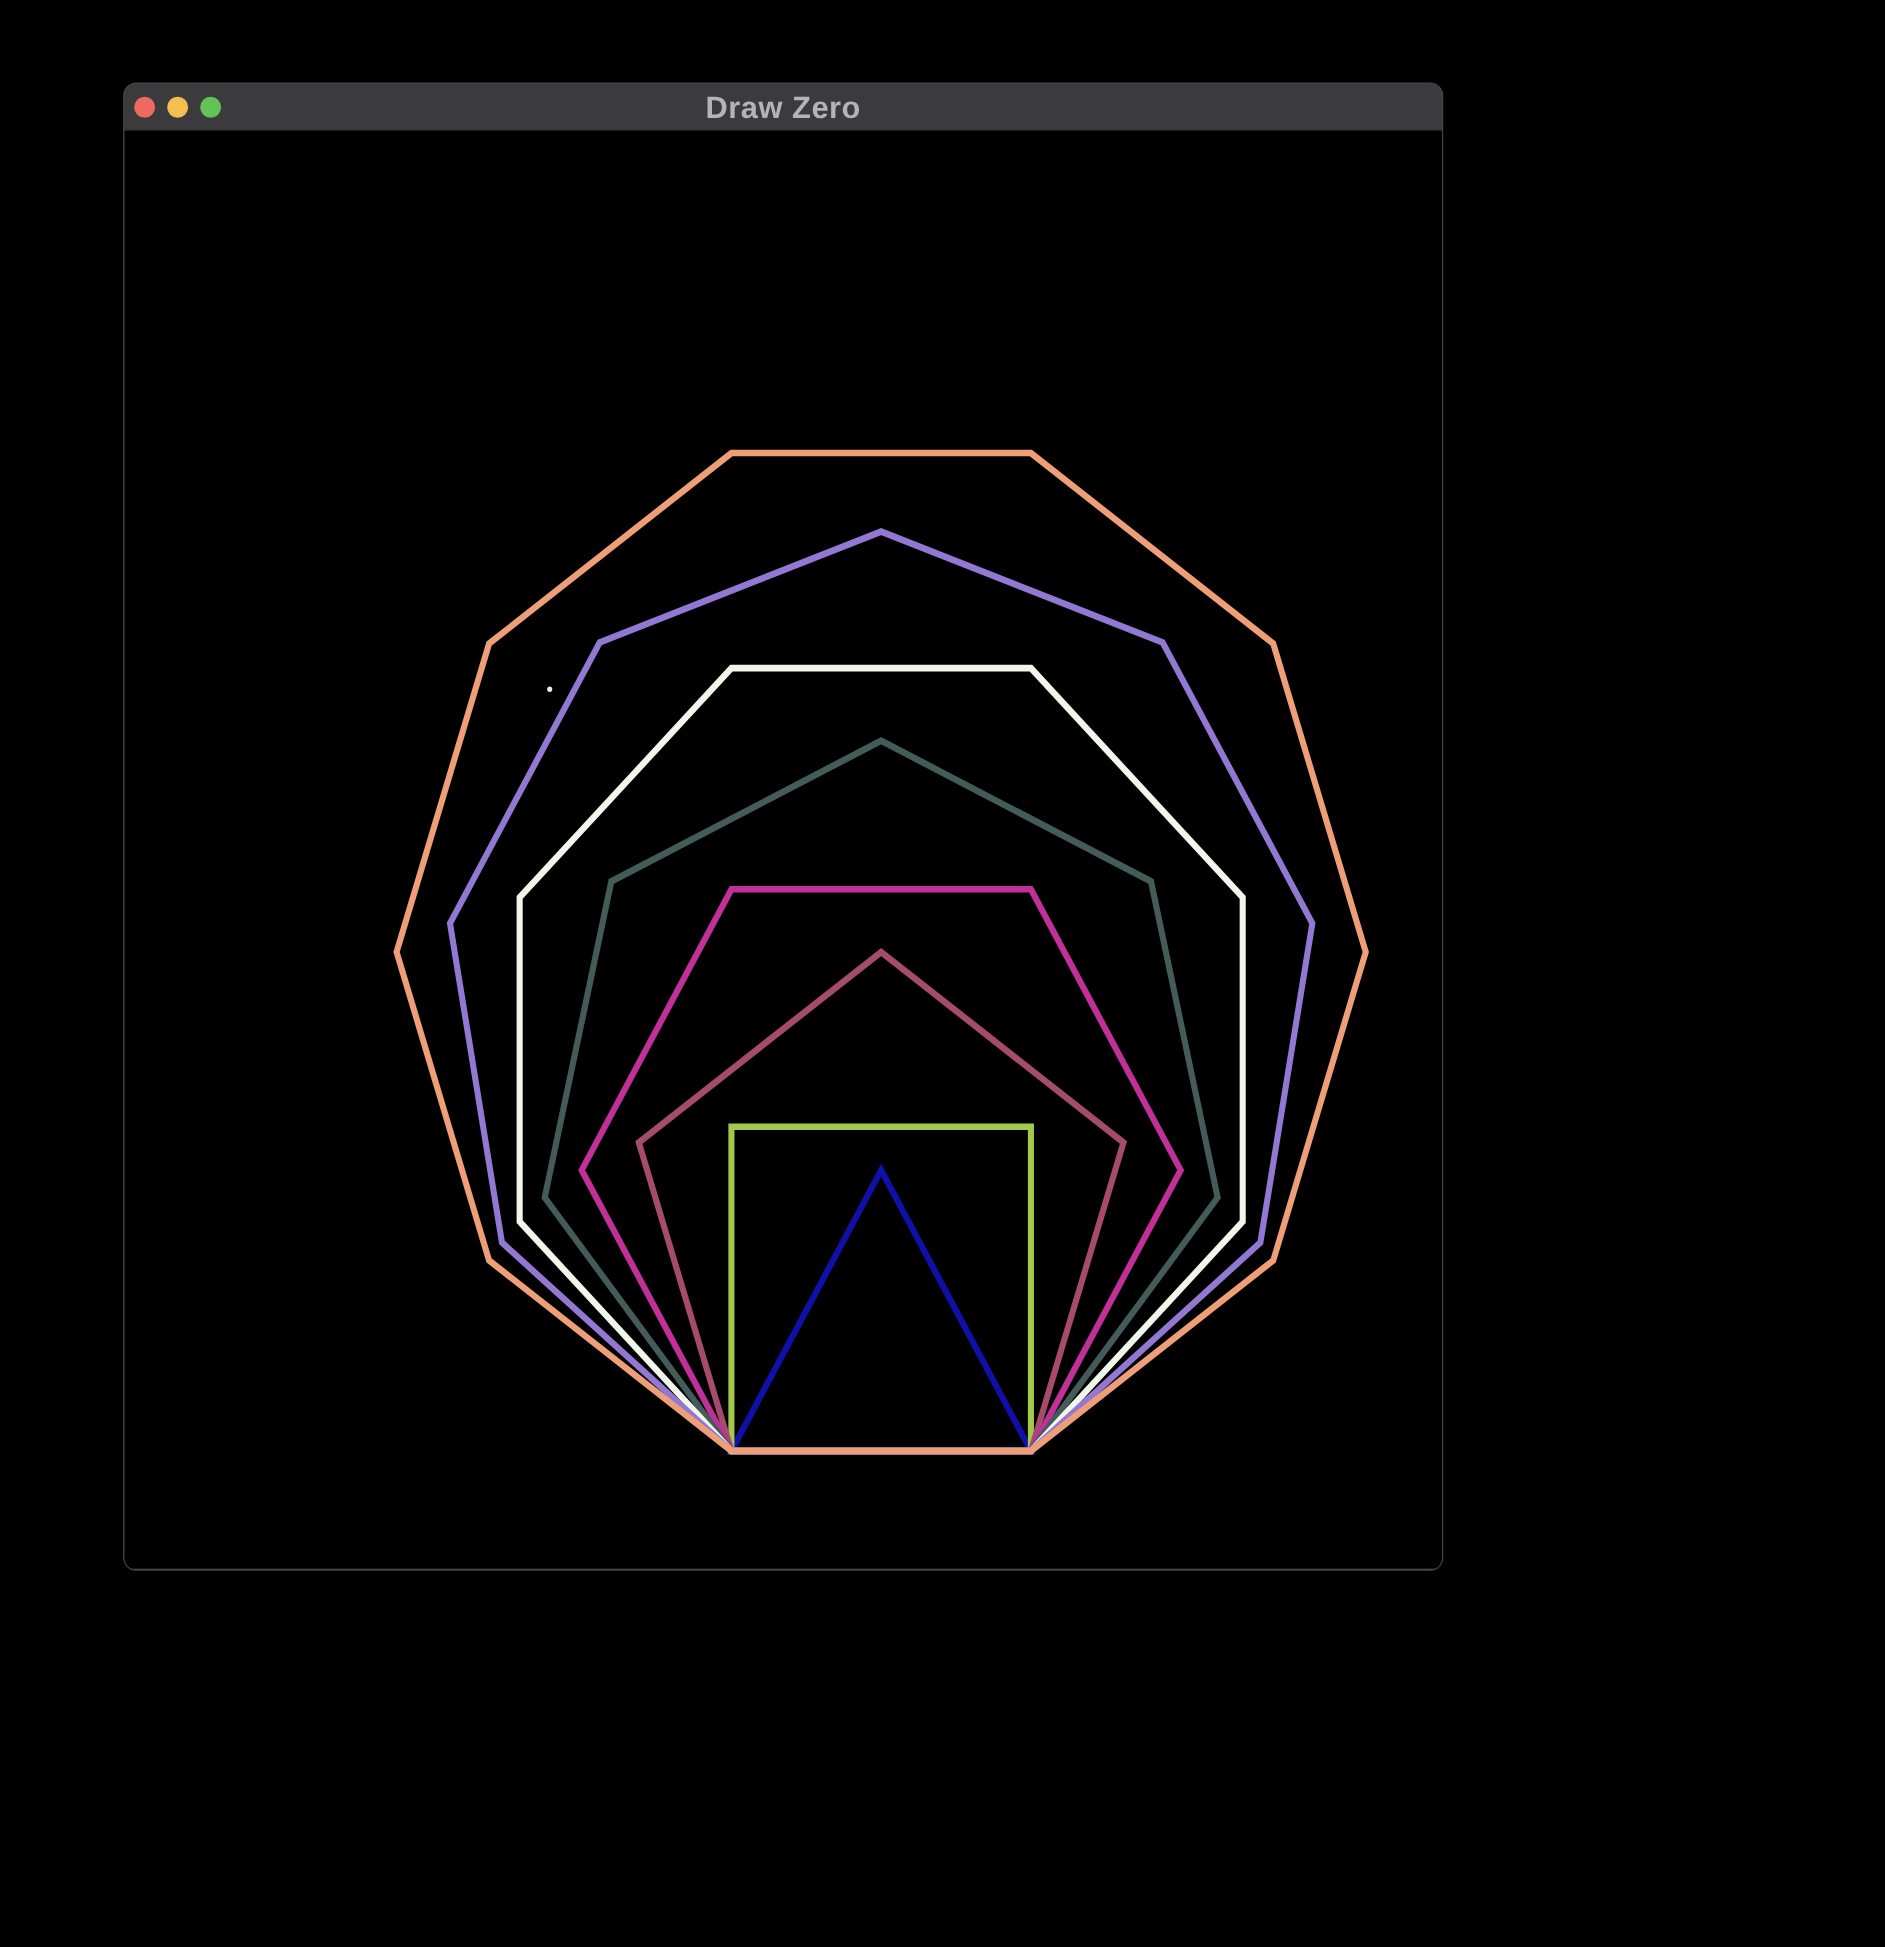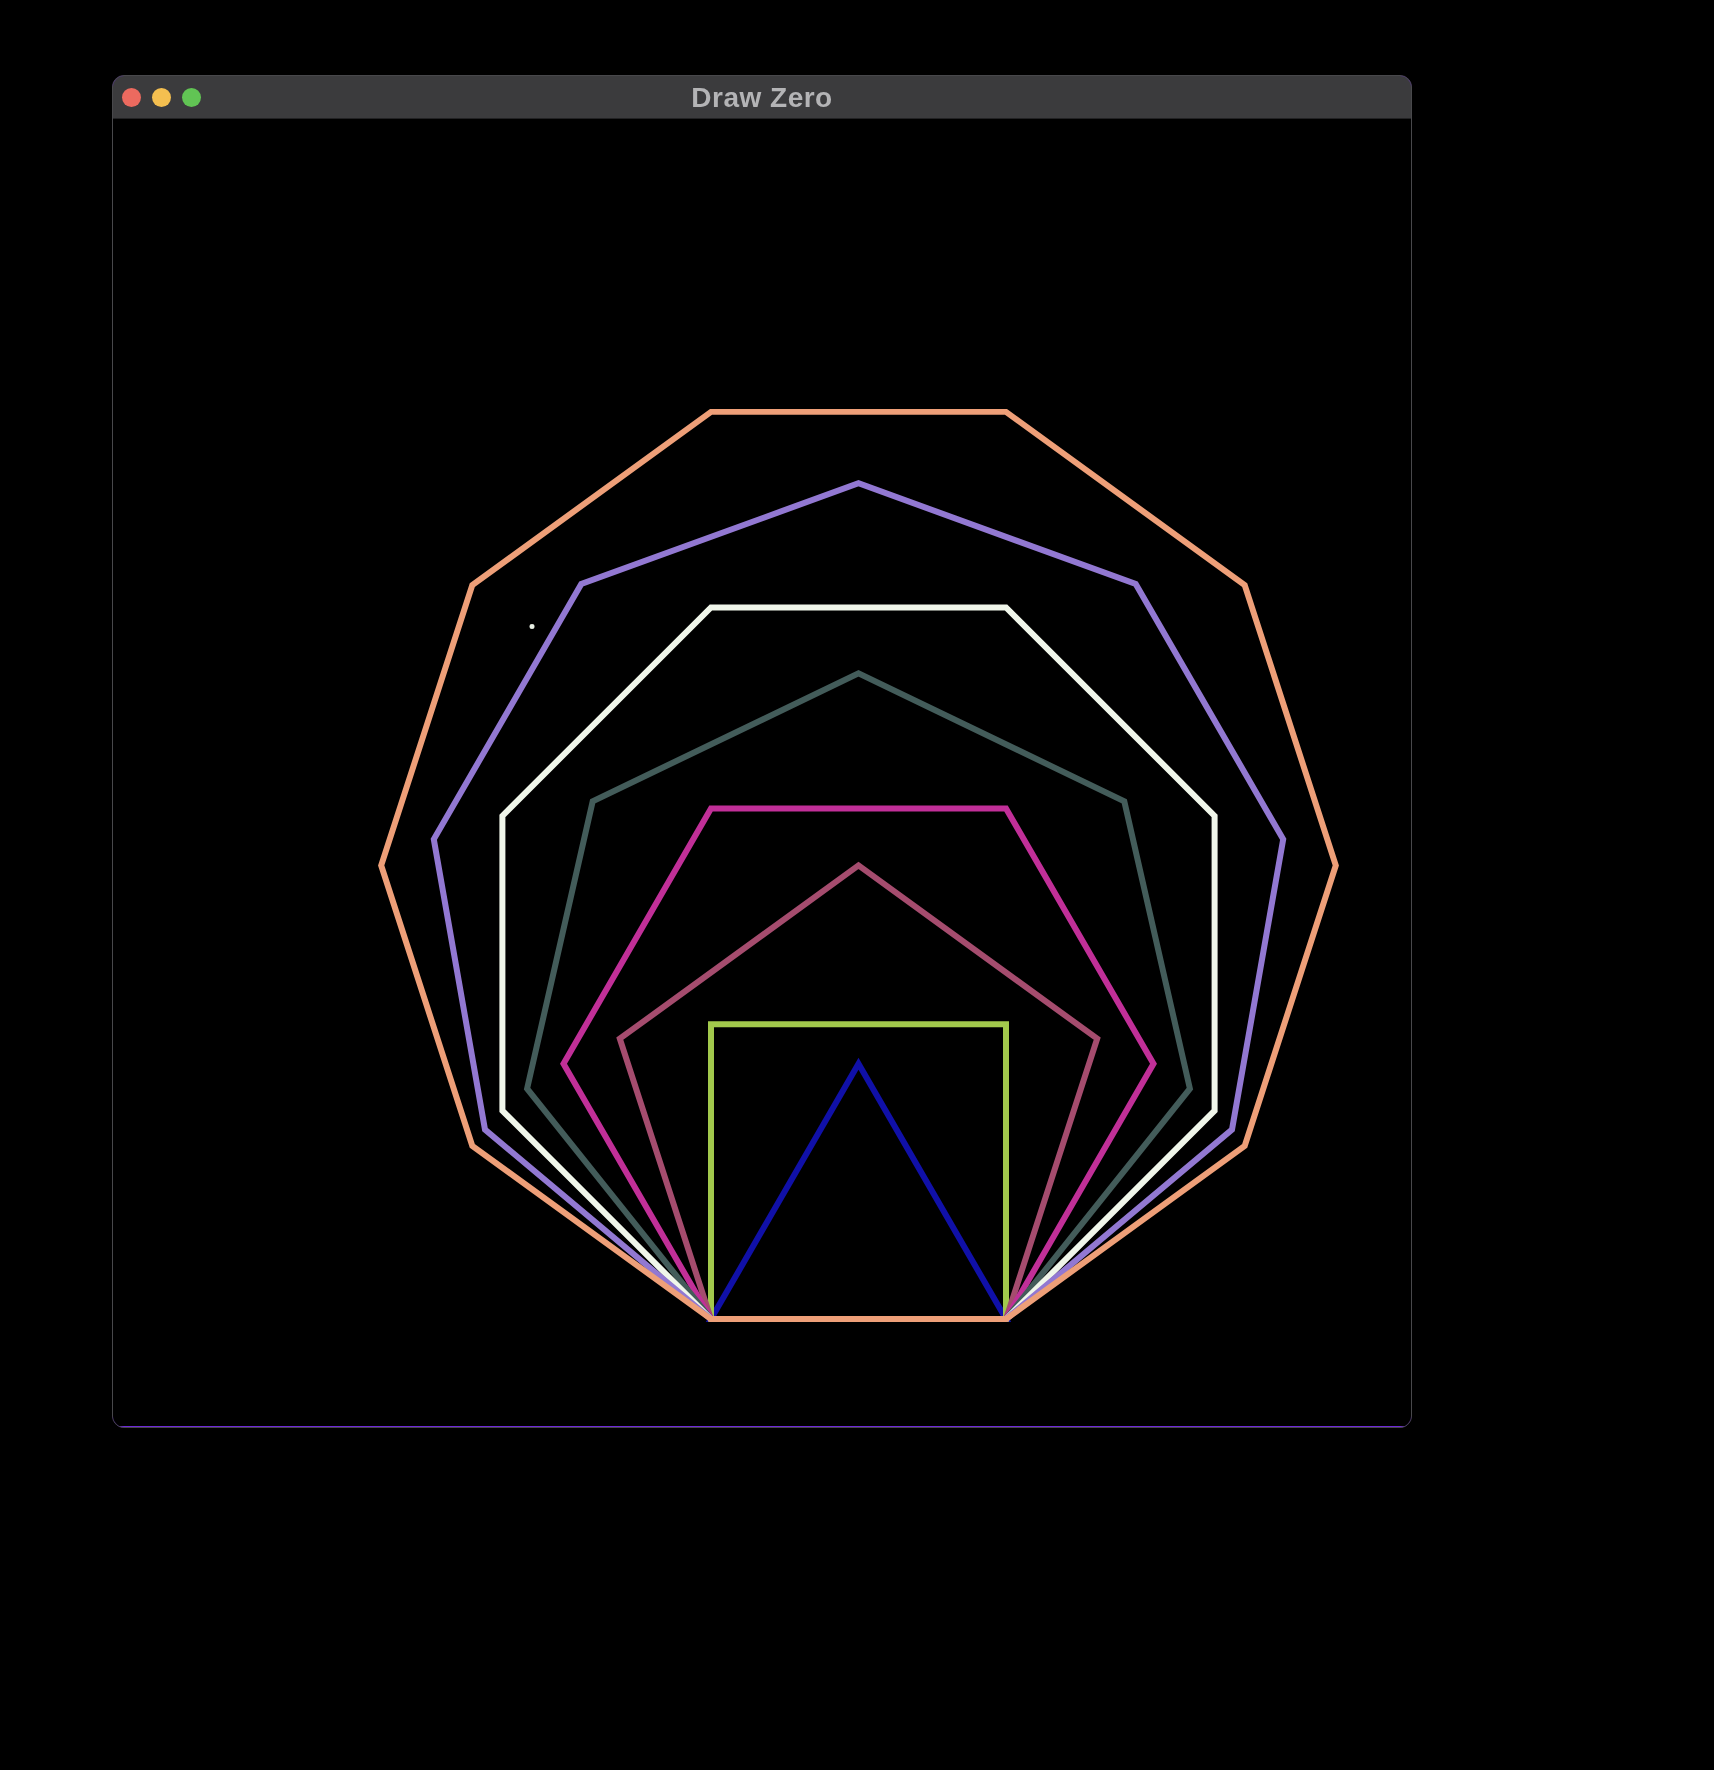--- a/index.html
+++ b/index.html
@@ -5,22 +5,22 @@
   * { margin: 0; padding: 0; box-sizing: border-box; }
   html, body {
     width: 1714px; height: 1770px;
     background: #000;
     font-family: "Liberation Sans", sans-serif;
     overflow: hidden;
   }
   .window {
     position: absolute;
     left: 112px; top: 75px;
-    width: 1300px; height: 1353px;
-    background: #6d28d9;
+    width: 1200px; height: 1353px;
+    background: #404040;
     border: 1px solid #48484b;
     border-radius: 12px;
     overflow: hidden;
   }
   .titlebar {
     position: relative;
     height: 43px;
     background: #3b3b3d;
     border-bottom: 1px solid #222224;
     display: flex;

